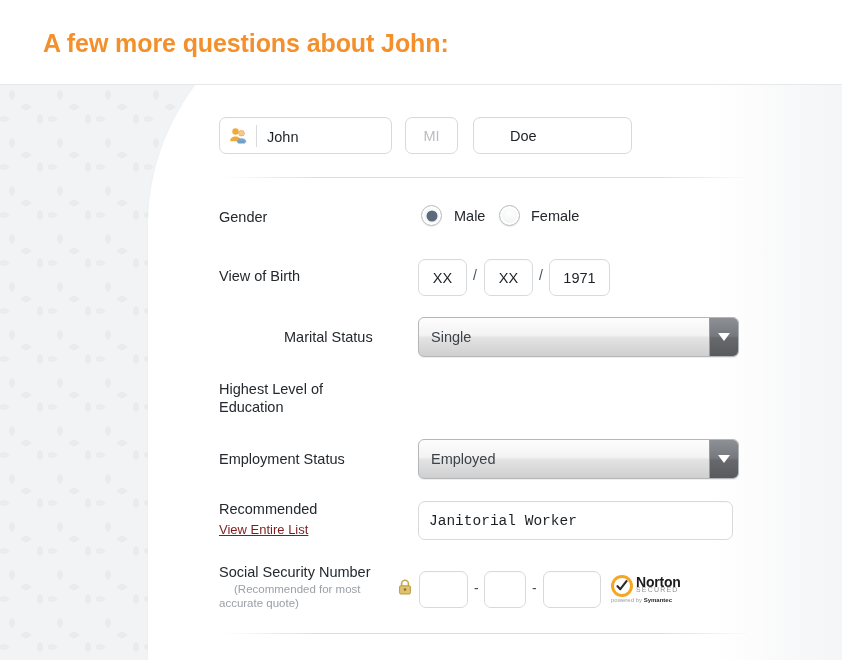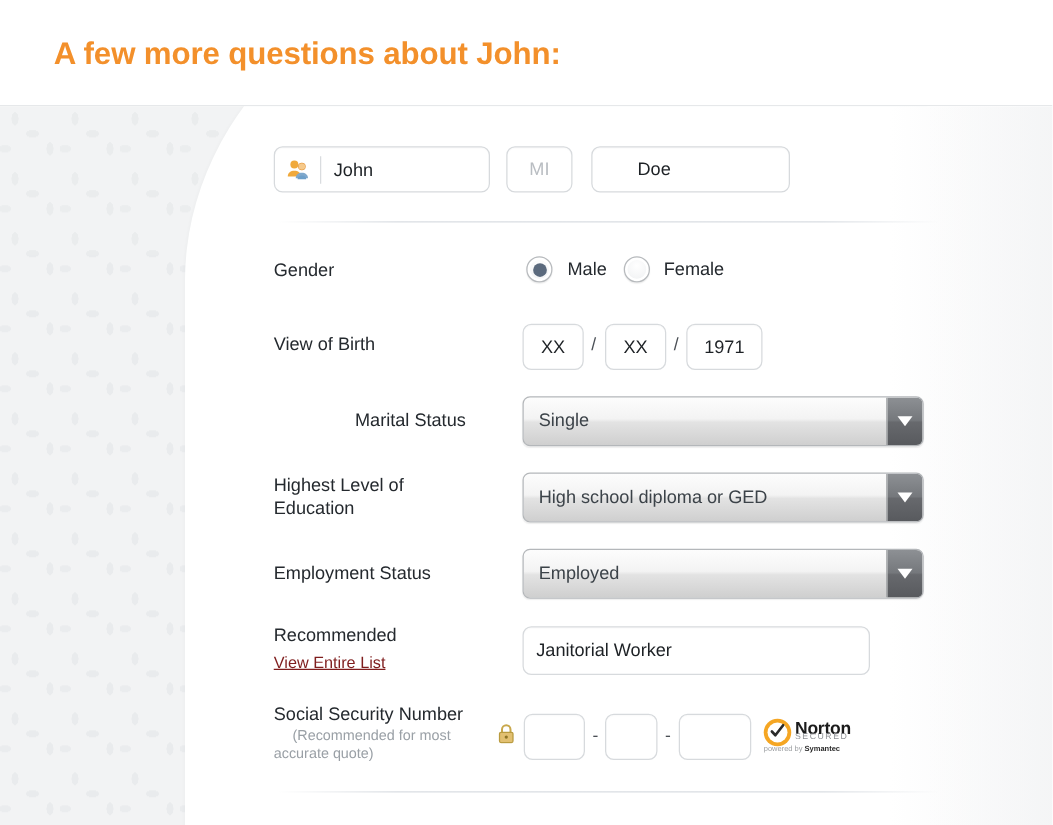--- a/index.html
+++ b/index.html
@@ -366,40 +366,34 @@
       <div class="sel" style="left:418px; top:232px; width:321px; height:40px;">
         <span class="sel-text">Single</span>
         <span class="sel-arrow-box" style="width:28px;">
           <span class="caret"></span>
         </span>
       </div>
 
       <div class="label" style="left:219px; top:295px;">Highest Level of</div>
       <div class="label" style="left:219px; top:313px;">Education</div>
 
-      <div class="sel" style="left:418px; top:293px; width:321px; height:40px;">
-        <span class="sel-text">High school diploma or GED</span>
-        <span class="sel-arrow-box" style="width:28px;">
-          <span class="caret"></span>
-        </span>
-      </div>
 
       <div class="label" style="left:219px; top:365px;">Employment Status</div>
 
       <div class="sel" style="left:418px; top:354px; width:321px; height:40px;">
         <span class="sel-text">Employed</span>
         <span class="sel-arrow-box" style="width:28px;">
           <span class="caret"></span>
         </span>
       </div>
 
       <div class="label" style="left:219px; top:415px;">Recommended</div>
       <div class="link" style="left:219px; top:437px;">View Entire List</div>
 
-      <input class="tinput" type="text" style="left: 418px; top: 416px; width: 278px; height: 39px;" value="Janitorial Worker">
+      <input class="tinput" type="text" style="left: 418px; top: 416px; width: 315px; height: 39px; font-family: Liberation Mono, monospace;" value="Janitorial Worker">
 
       <div class="label" style="left:219px; top:478px; font-size:14.5px;">Social Security Number</div>
       <div class="label-sub" style="left:219px; top:497px;margin-left:15px;">(Recommended for most</div>
       <div class="label-sub" style="left:219px; top:511px;">accurate quote)</div>
 
       <span class="lock-icon" style="left:398px; top:494px;">
         <svg viewBox="0 0 14 16" width="14" height="16" xmlns="http://www.w3.org/2000/svg">
           <path d="M3.6 7V4.6a3.4 3.4 0 0 1 6.8 0V7" fill="none" stroke="#c9a84c" stroke-width="1.6"></path>
           <rect x="1.6" y="6.8" width="10.8" height="8.2" rx="1.2" fill="#e2c071" stroke="#b99b3f" stroke-width="1"></rect>
           <circle cx="7" cy="10.6" r="1.3" fill="#8d7426"></circle>

